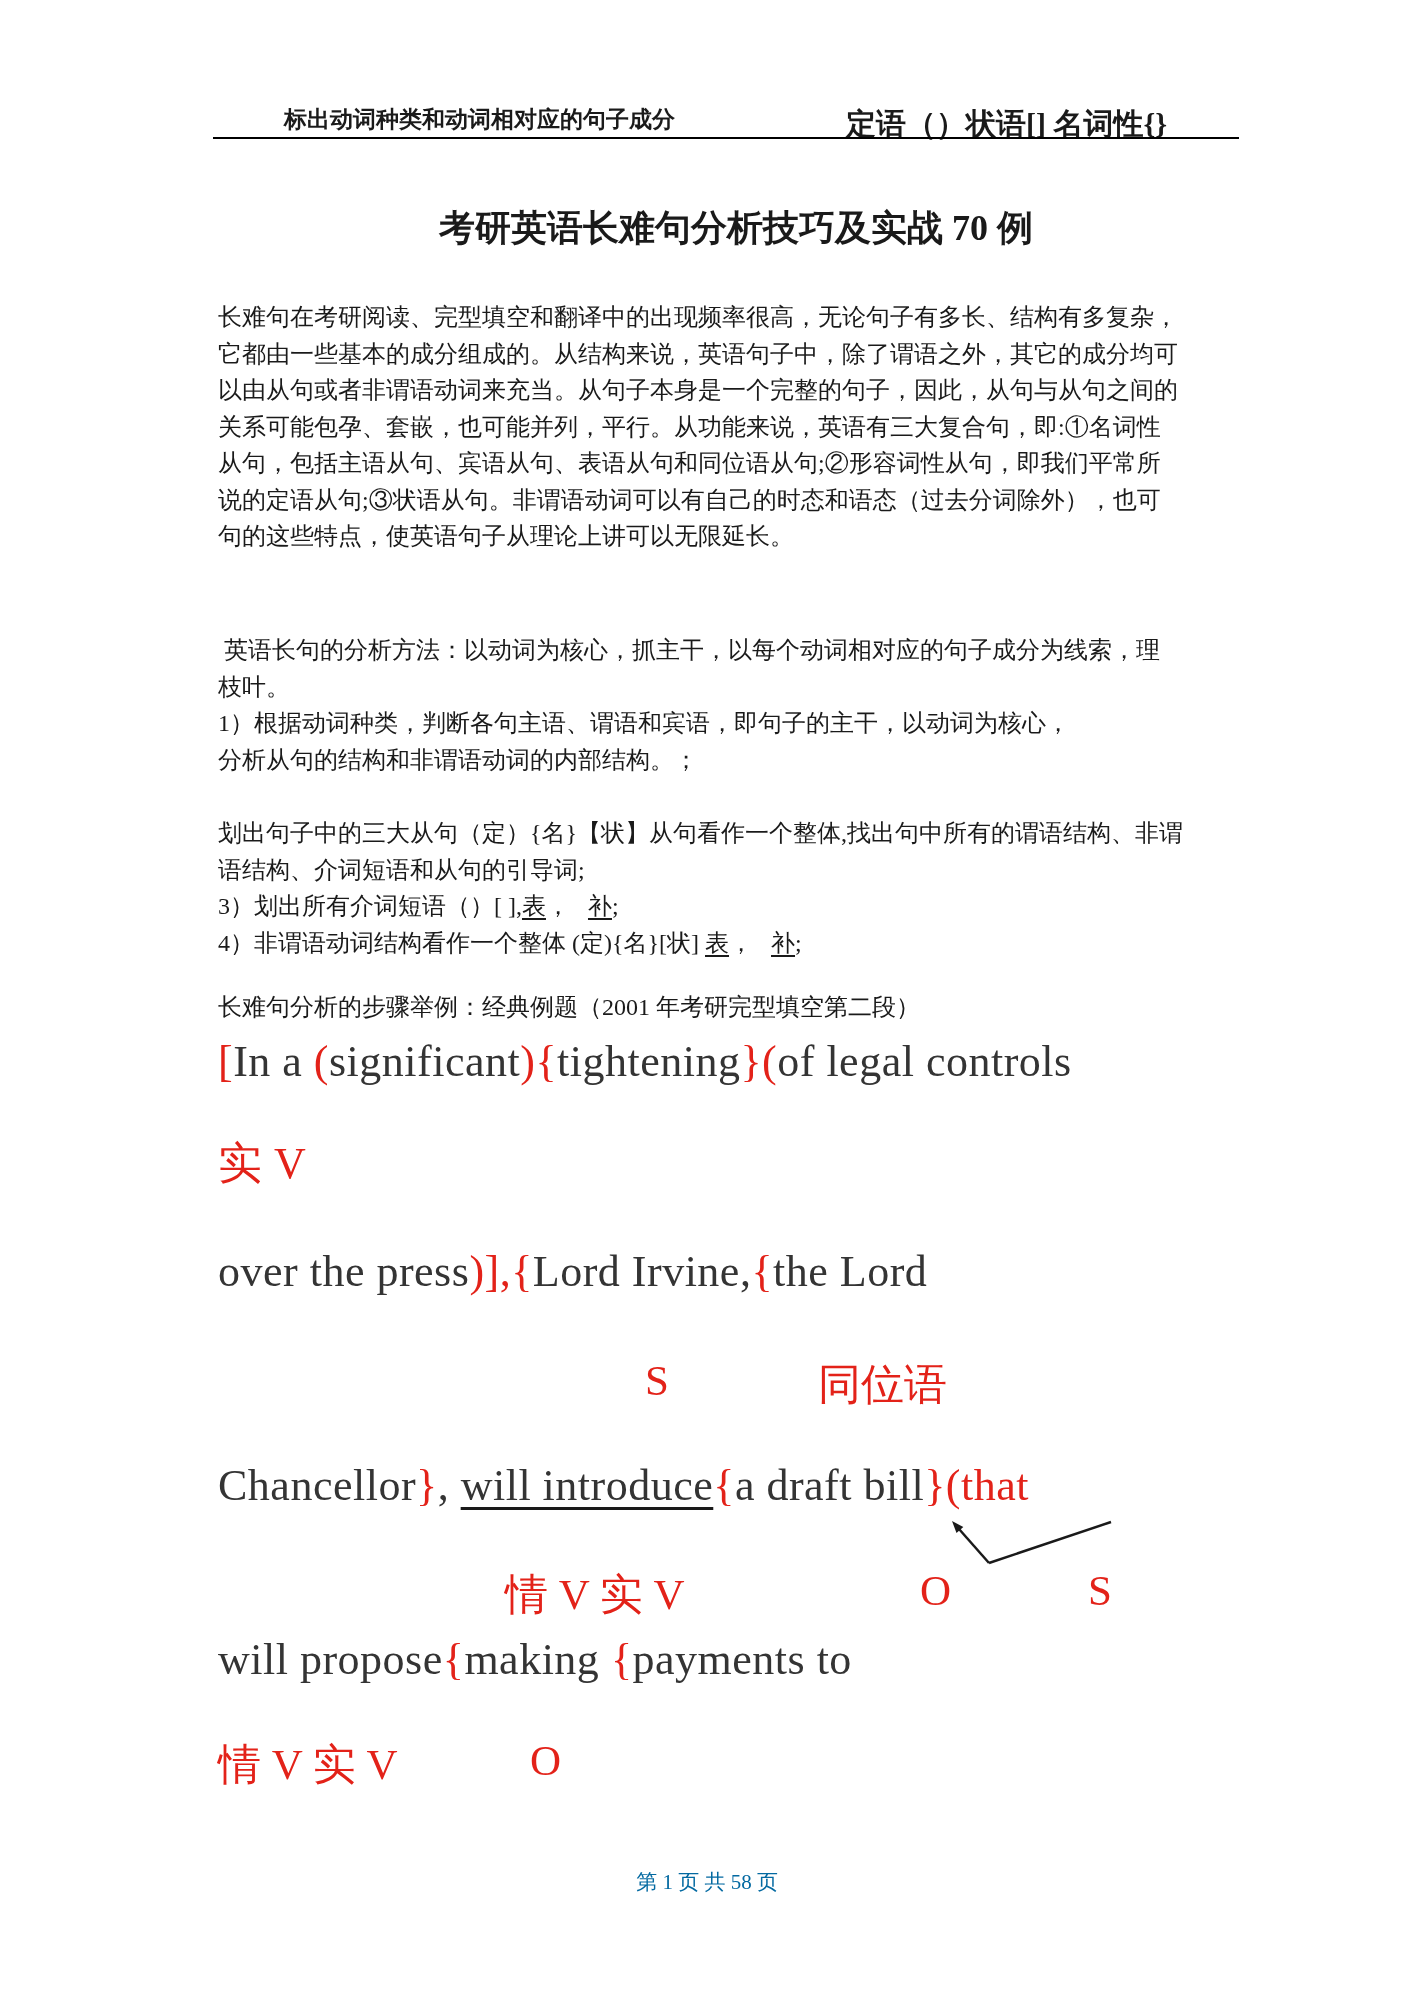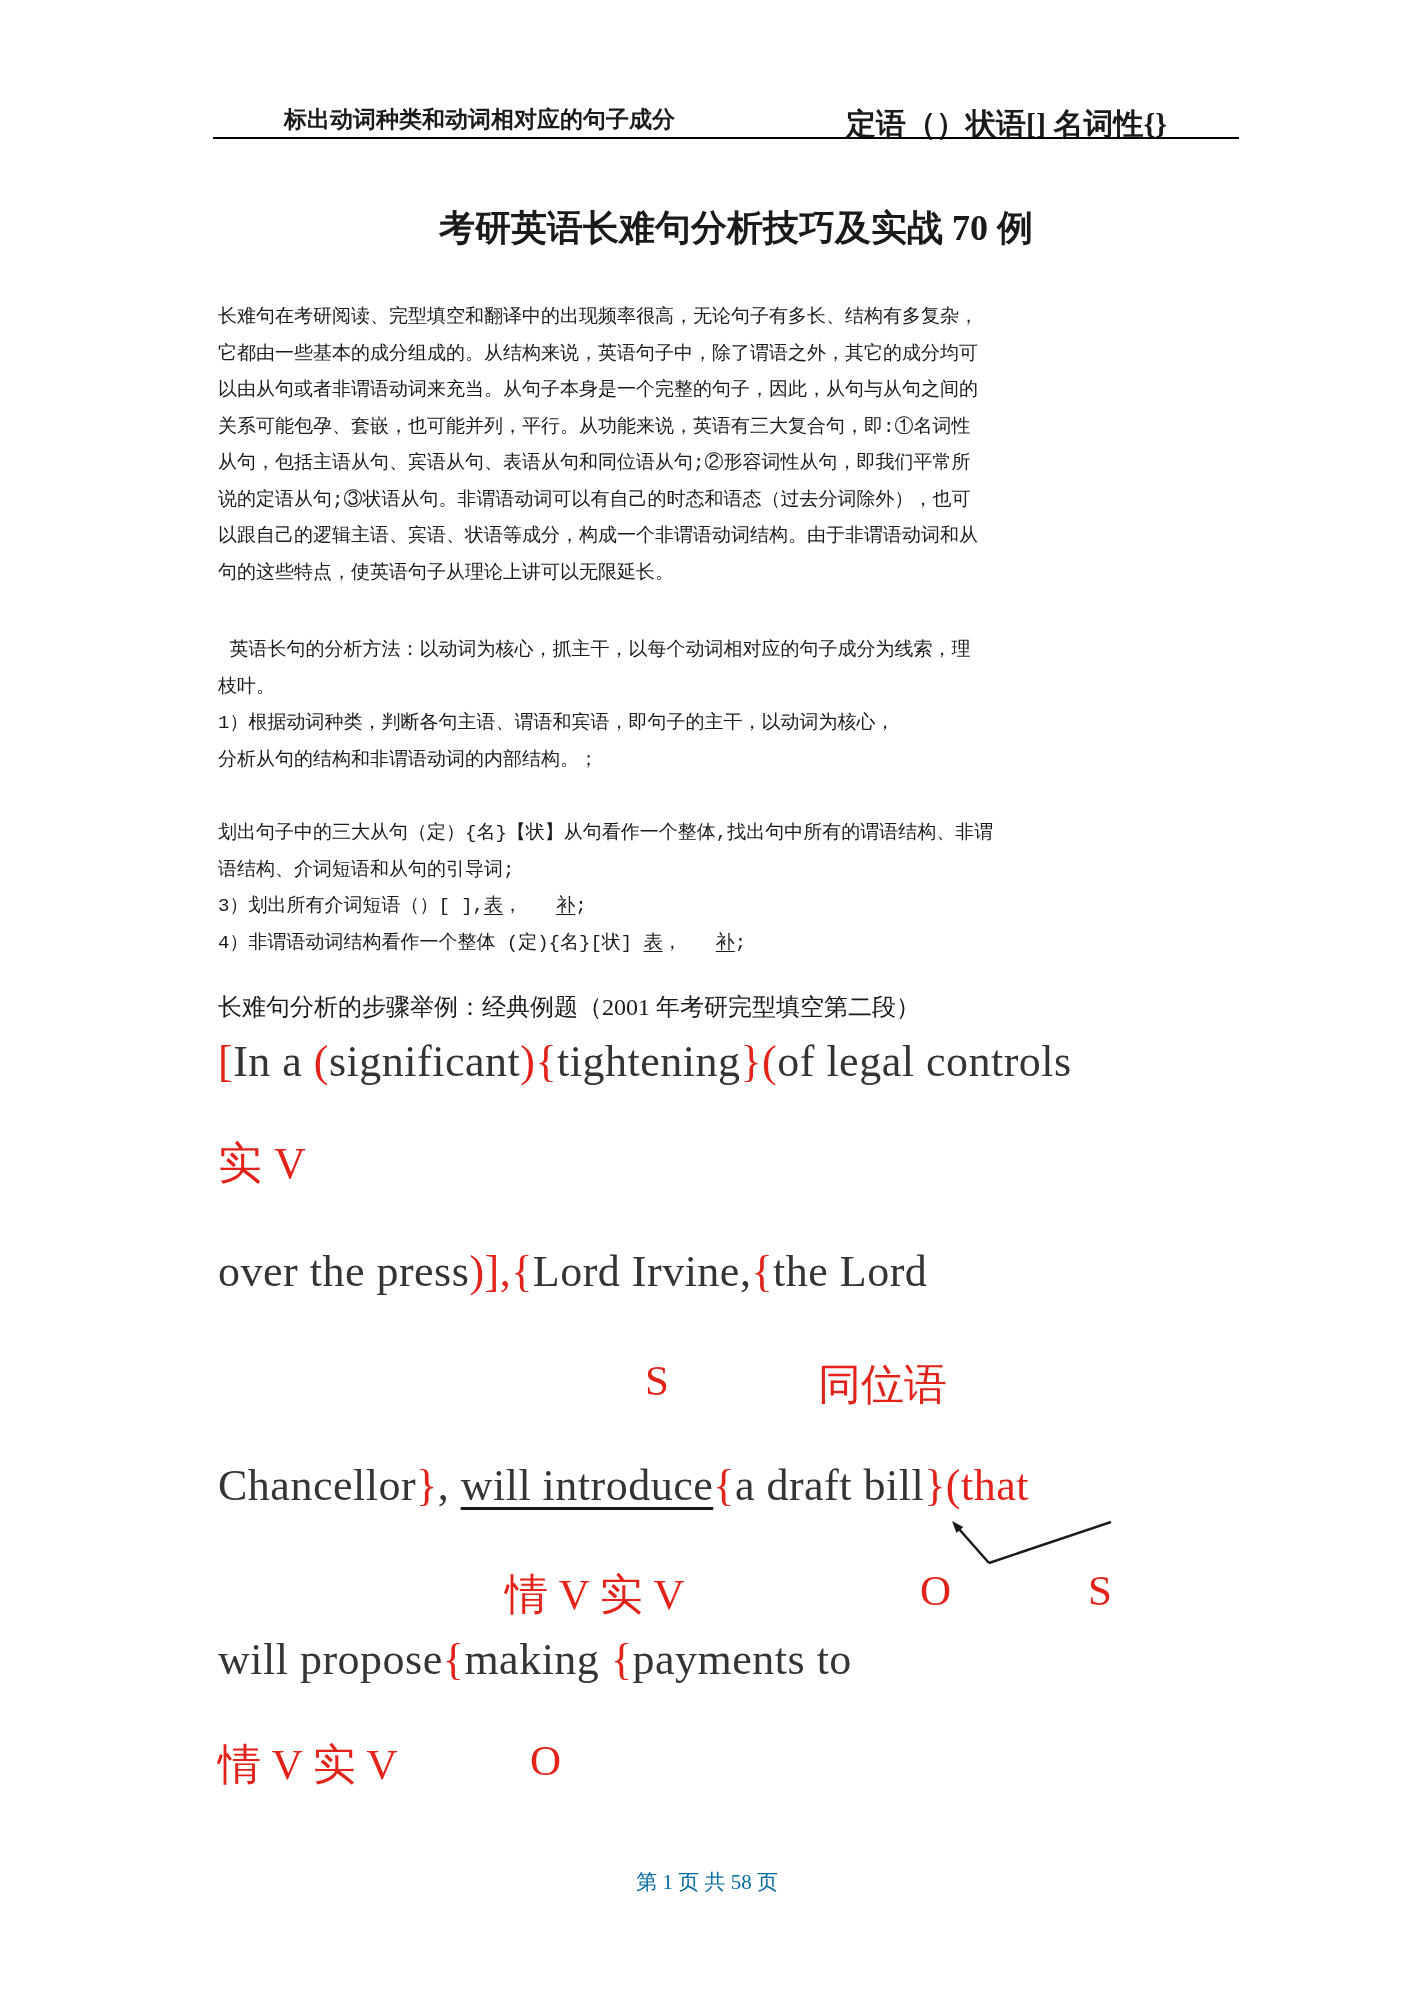--- a/index.html
+++ b/index.html
@@ -13,21 +13,21 @@
     color:var(--ink,#1a1a1a);
   }
   
   .h-left{position:absolute;top:88px;left:284px;font-size:23px;font-weight:bold;white-space:pre;}
   .h-right{position:absolute;top:88px;left:846px;font-size:30px;font-weight:bold;white-space:pre;}
   .header-rule{position:absolute;top:121px;left:213px;width:1026px;height:0;border-top:2px solid #000;}
   
   .title{position:absolute;top:188px;left:0;width:100%;margin:0;text-align:center;
          font-size:36px;font-weight:bold;white-space:pre;padding-left:29px;}
   
-  .para{position:absolute;left:218px;width:1002px;font-size:19px;line-height:36.5px;font-family:Liberation Mono, monospace;}
+  .para{position:absolute;left:218px;width:1002px;font-size:24px;line-height:36.5px;}
   .para .tline{white-space:pre-wrap;}
   .p1{top:283px;}
   .p2{top:616px;}
   .p3{top:799px;}
   .caption{position:absolute;left:218px;top:975px;font-size:24px;white-space:pre;}
   
   .bigline{position:absolute;font-size:44px;color:#343434;white-space:pre;letter-spacing:0.5px;}
   .lineA{top:1020px;left:218px;}
   .lineB{top:1118px;left:218px;}
   .lineC{top:1230px;left:218px;}
@@ -65,21 +65,20 @@
 
   <h1 class="title">考研英语长难句分析技巧及实战 70 例</h1>
 
   <div class="para p1">
       <div class="tline">长难句在考研阅读、完型填空和翻译中的出现频率很高，无论句子有多长、结构有多复杂，</div>
       <div class="tline">它都由一些基本的成分组成的。从结构来说，英语句子中，除了谓语之外，其它的成分均可</div>
       <div class="tline">以由从句或者非谓语动词来充当。从句子本身是一个完整的句子，因此，从句与从句之间的</div>
       <div class="tline">关系可能包孕、套嵌，也可能并列，平行。从功能来说，英语有三大复合句，即:①名词性</div>
       <div class="tline">从句，包括主语从句、宾语从句、表语从句和同位语从句;②形容词性从句，即我们平常所</div>
       <div class="tline">说的定语从句;③状语从句。非谓语动词可以有自己的时态和语态（过去分词除外），也可</div>
-      <div class="tline">以跟自己的逻辑主语、宾语、状语等成分，构成一个非谓语动词结构。由于非谓语动词和从</div>
       <div class="tline">句的这些特点，使英语句子从理论上讲可以无限延长。</div>
     </div>
   <div class="para p2">
       <div class="tline"> 英语长句的分析方法：以动词为核心，抓主干，以每个动词相对应的句子成分为线索，理</div>
       <div class="tline">枝叶。</div>
       <div class="tline">1）根据动词种类，判断各句主语、谓语和宾语，即句子的主干，以动词为核心，</div>
       <div class="tline">分析从句的结构和非谓语动词的内部结构。；</div>
     </div>
   <div class="para p3">
       <div class="tline">划出句子中的三大从句（定）{名}【状】从句看作一个整体,找出句中所有的谓语结构、非谓</div>

